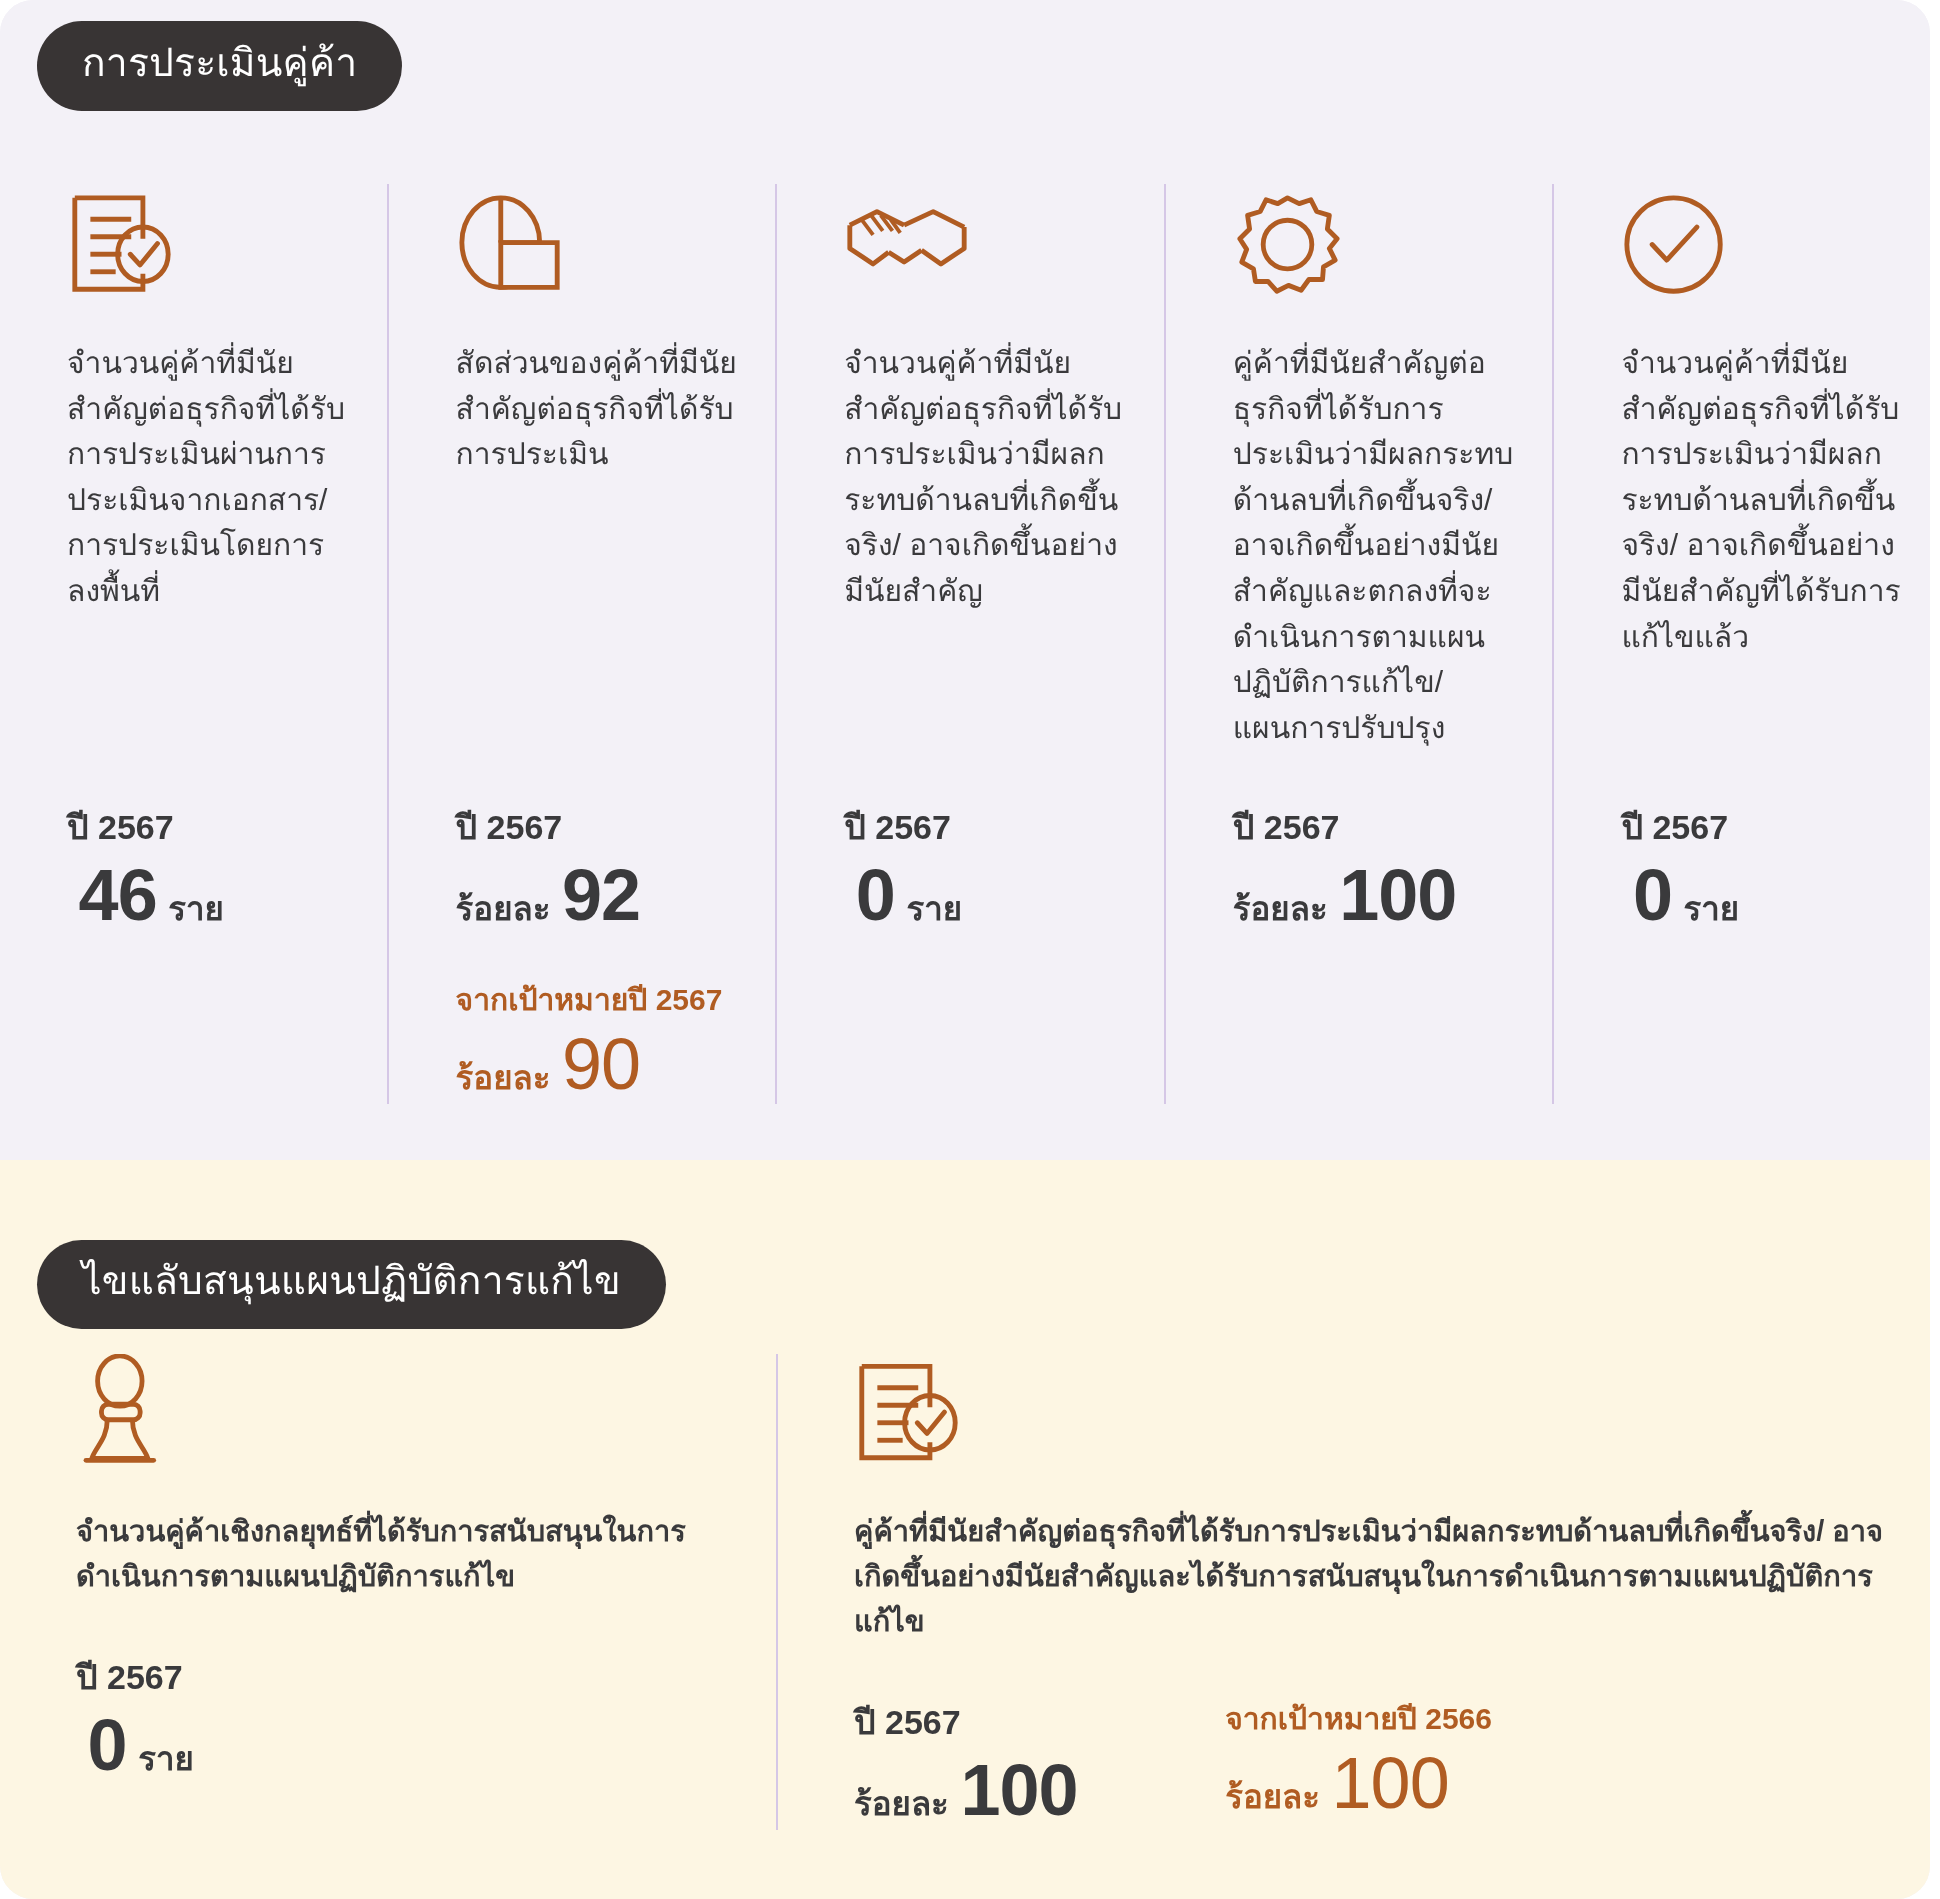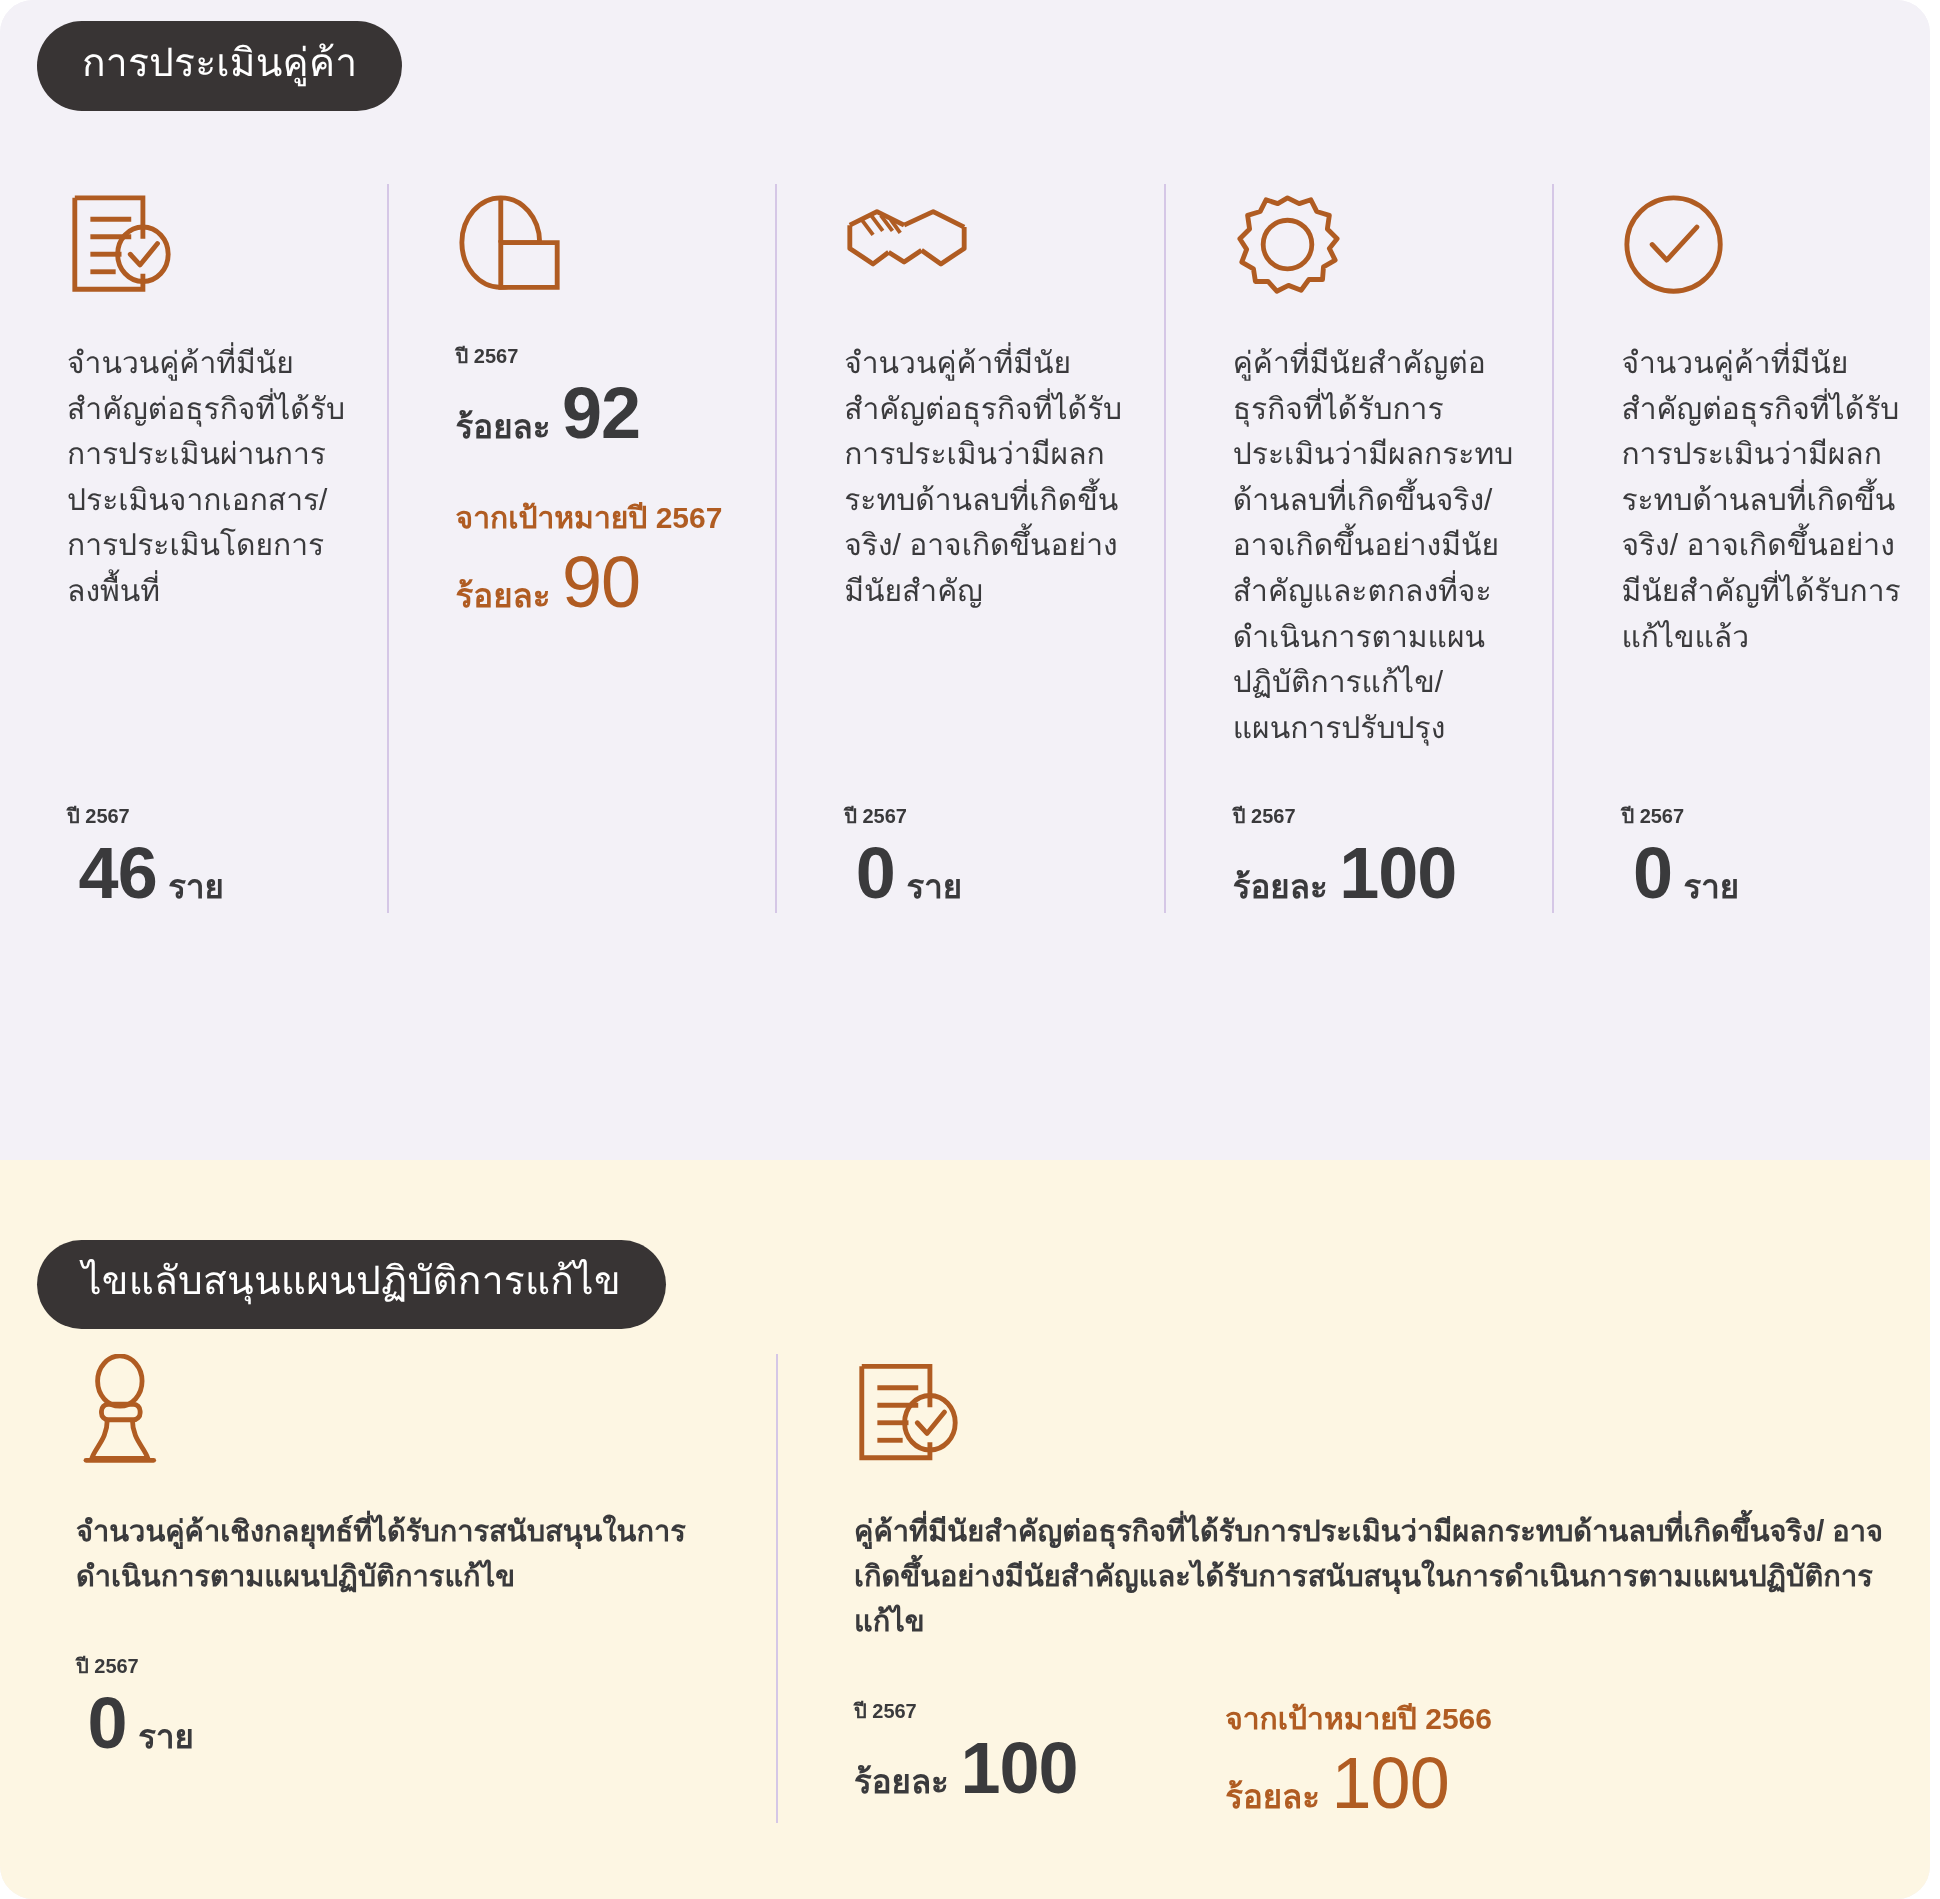--- a/index.html
+++ b/index.html
@@ -78,21 +78,21 @@
   .desc {
     font-size: 30px;
     line-height: 1.52;
     color: #3a3a3c;
     font-weight: 400;
     min-height: 456px;
   }
 
   .stat-block { margin-top: 3.9px; }
   .stat-year {
-    font-size: 20px;
+    font-size: 34px;
     color: #3a3a3c;
     font-weight: 700;
     margin-bottom: 3.9px;
   }
   .stat-line {
     display: flex;
     align-items: baseline;
     gap: 11.6px;
     color: #3a3a3c;
   }
@@ -178,20 +178,21 @@
     <div class="col">
       <div class="icon-wrap">
         <svg width="109" height="107" viewBox="0 0 112 110">
           <ellipse cx="46" cy="52" rx="40" ry="46" fill="none" stroke="#b05c22" stroke-width="5"></ellipse>
           <path d="M46 52 V6" fill="none" stroke="#b05c22" stroke-width="5"></path>
           <path d="M46 52 H86" fill="none" stroke="#b05c22" stroke-width="5"></path>
           <rect x="46" y="52" width="58" height="46" fill="#f3f1f7" stroke="none"></rect>
           <path d="M46 52 H104 V98 H46 Z" fill="none" stroke="#b05c22" stroke-width="5"></path>
         </svg>
       </div>
+      <div class="desc">สัดส่วนของคู่ค้าที่มีนัยสำคัญต่อธุรกิจที่ได้รับการประเมิน</div>
       <div class="stat-block">
         <div class="stat-year">ปี 2567</div>
         <div class="stat-line">
           <span class="stat-prefix">ร้อยละ</span>
           <span class="stat-value">92</span>
           <span class="stat-suffix"></span>
         </div>
       </div>
       <div class="target-block">
         <div class="target-year">จากเป้าหมายปี 2567</div>

